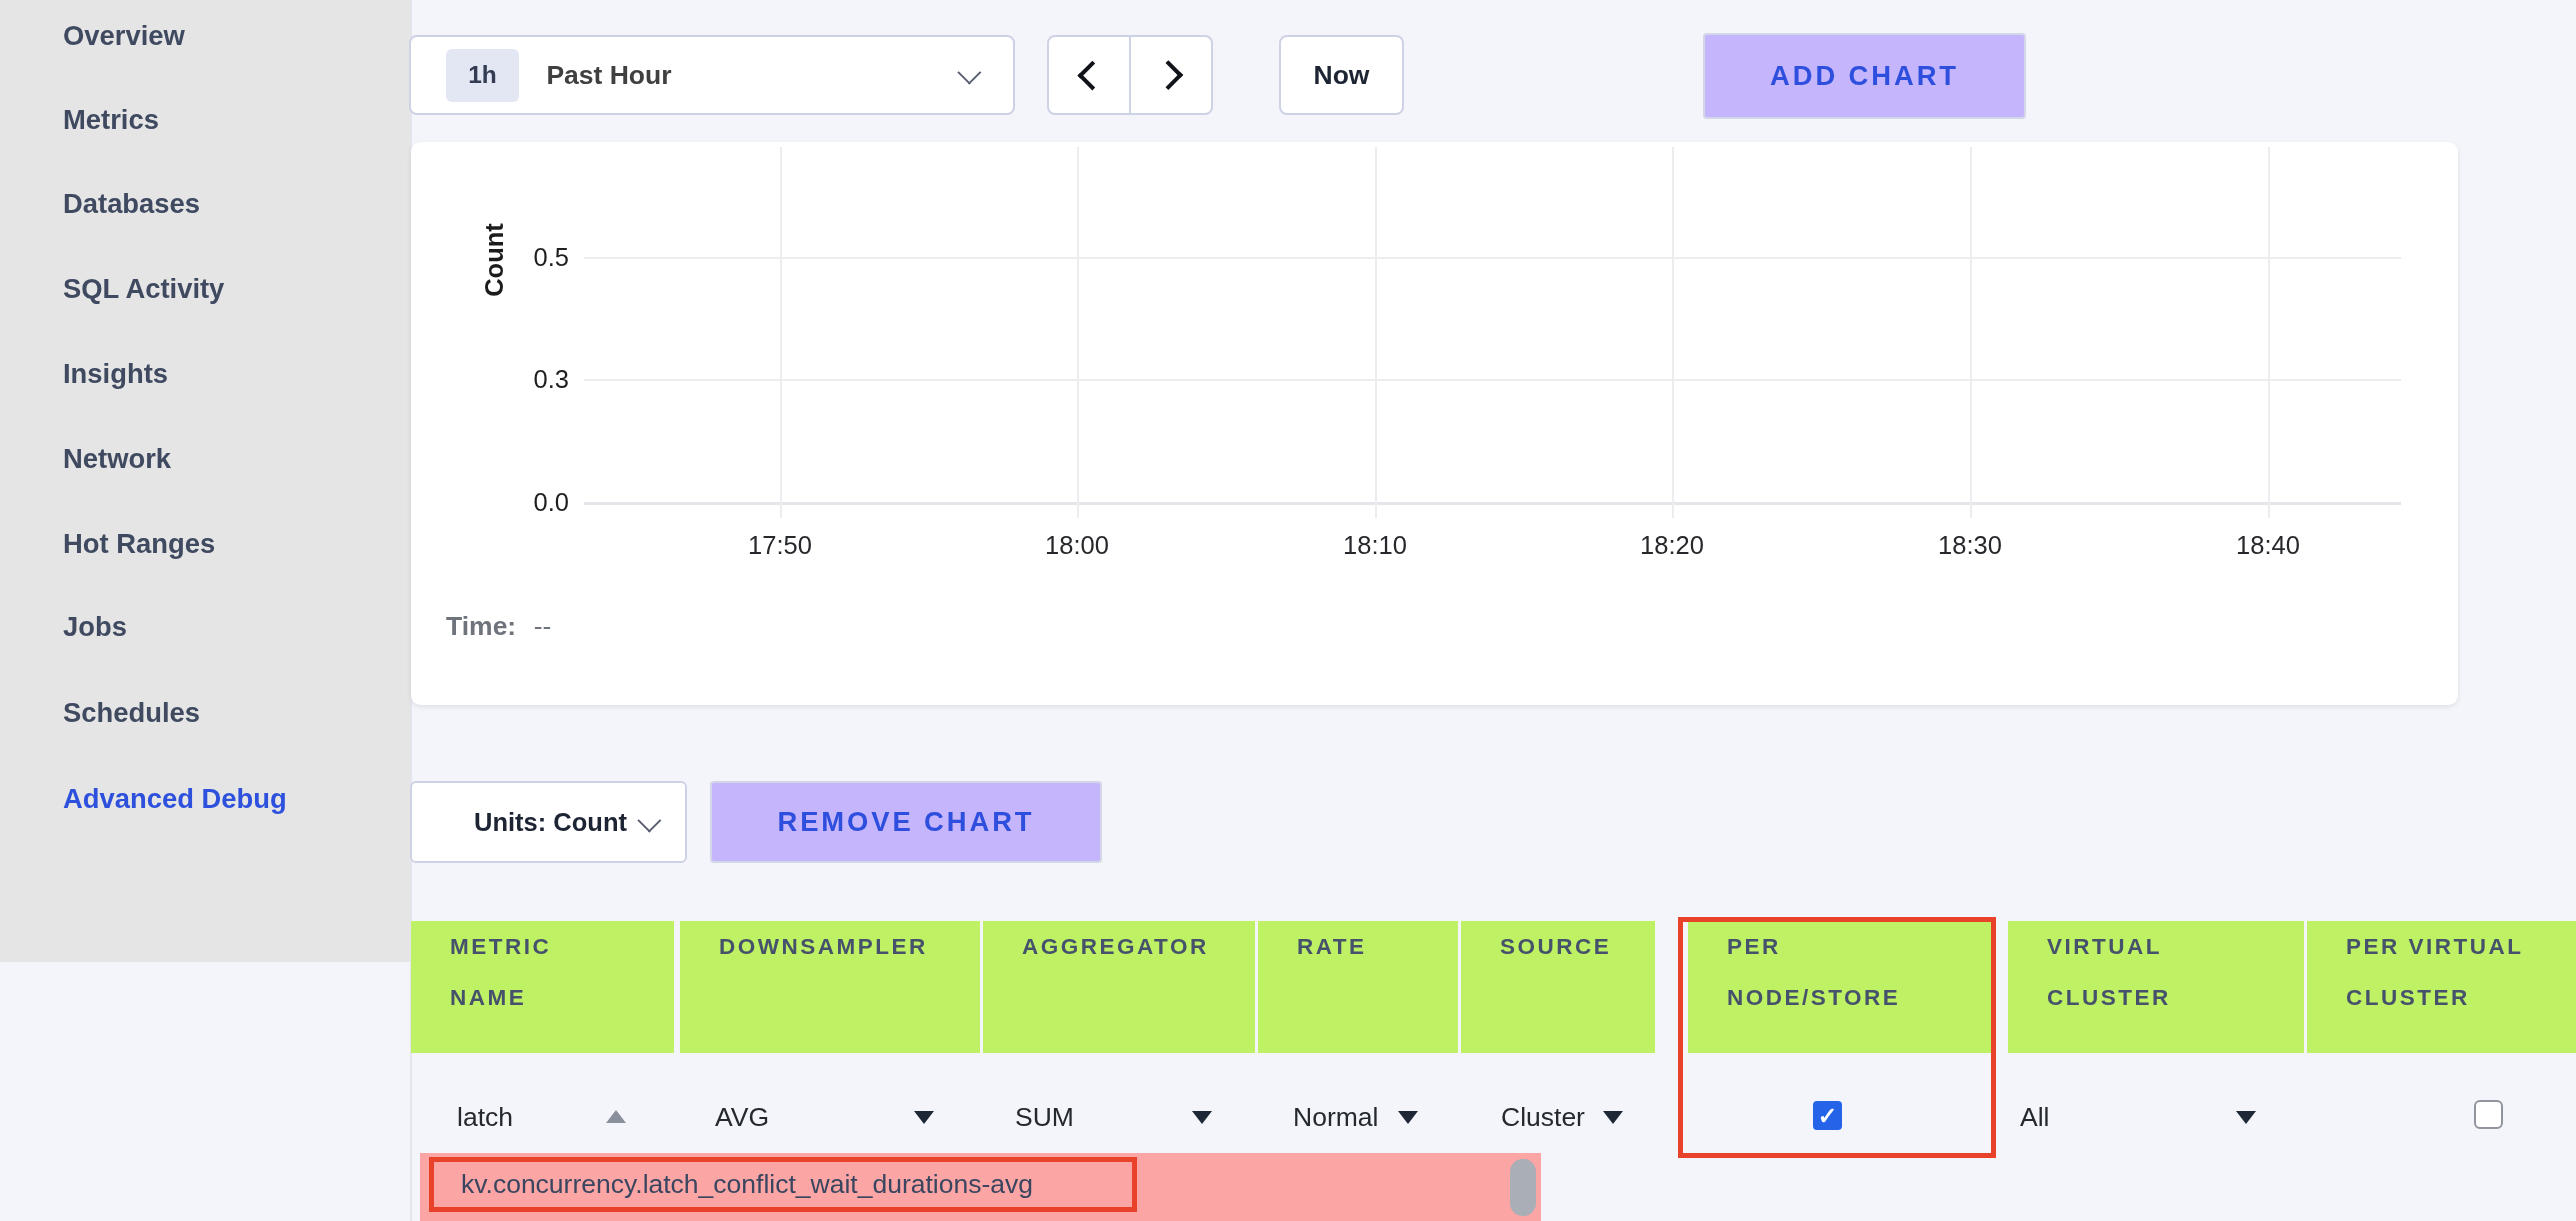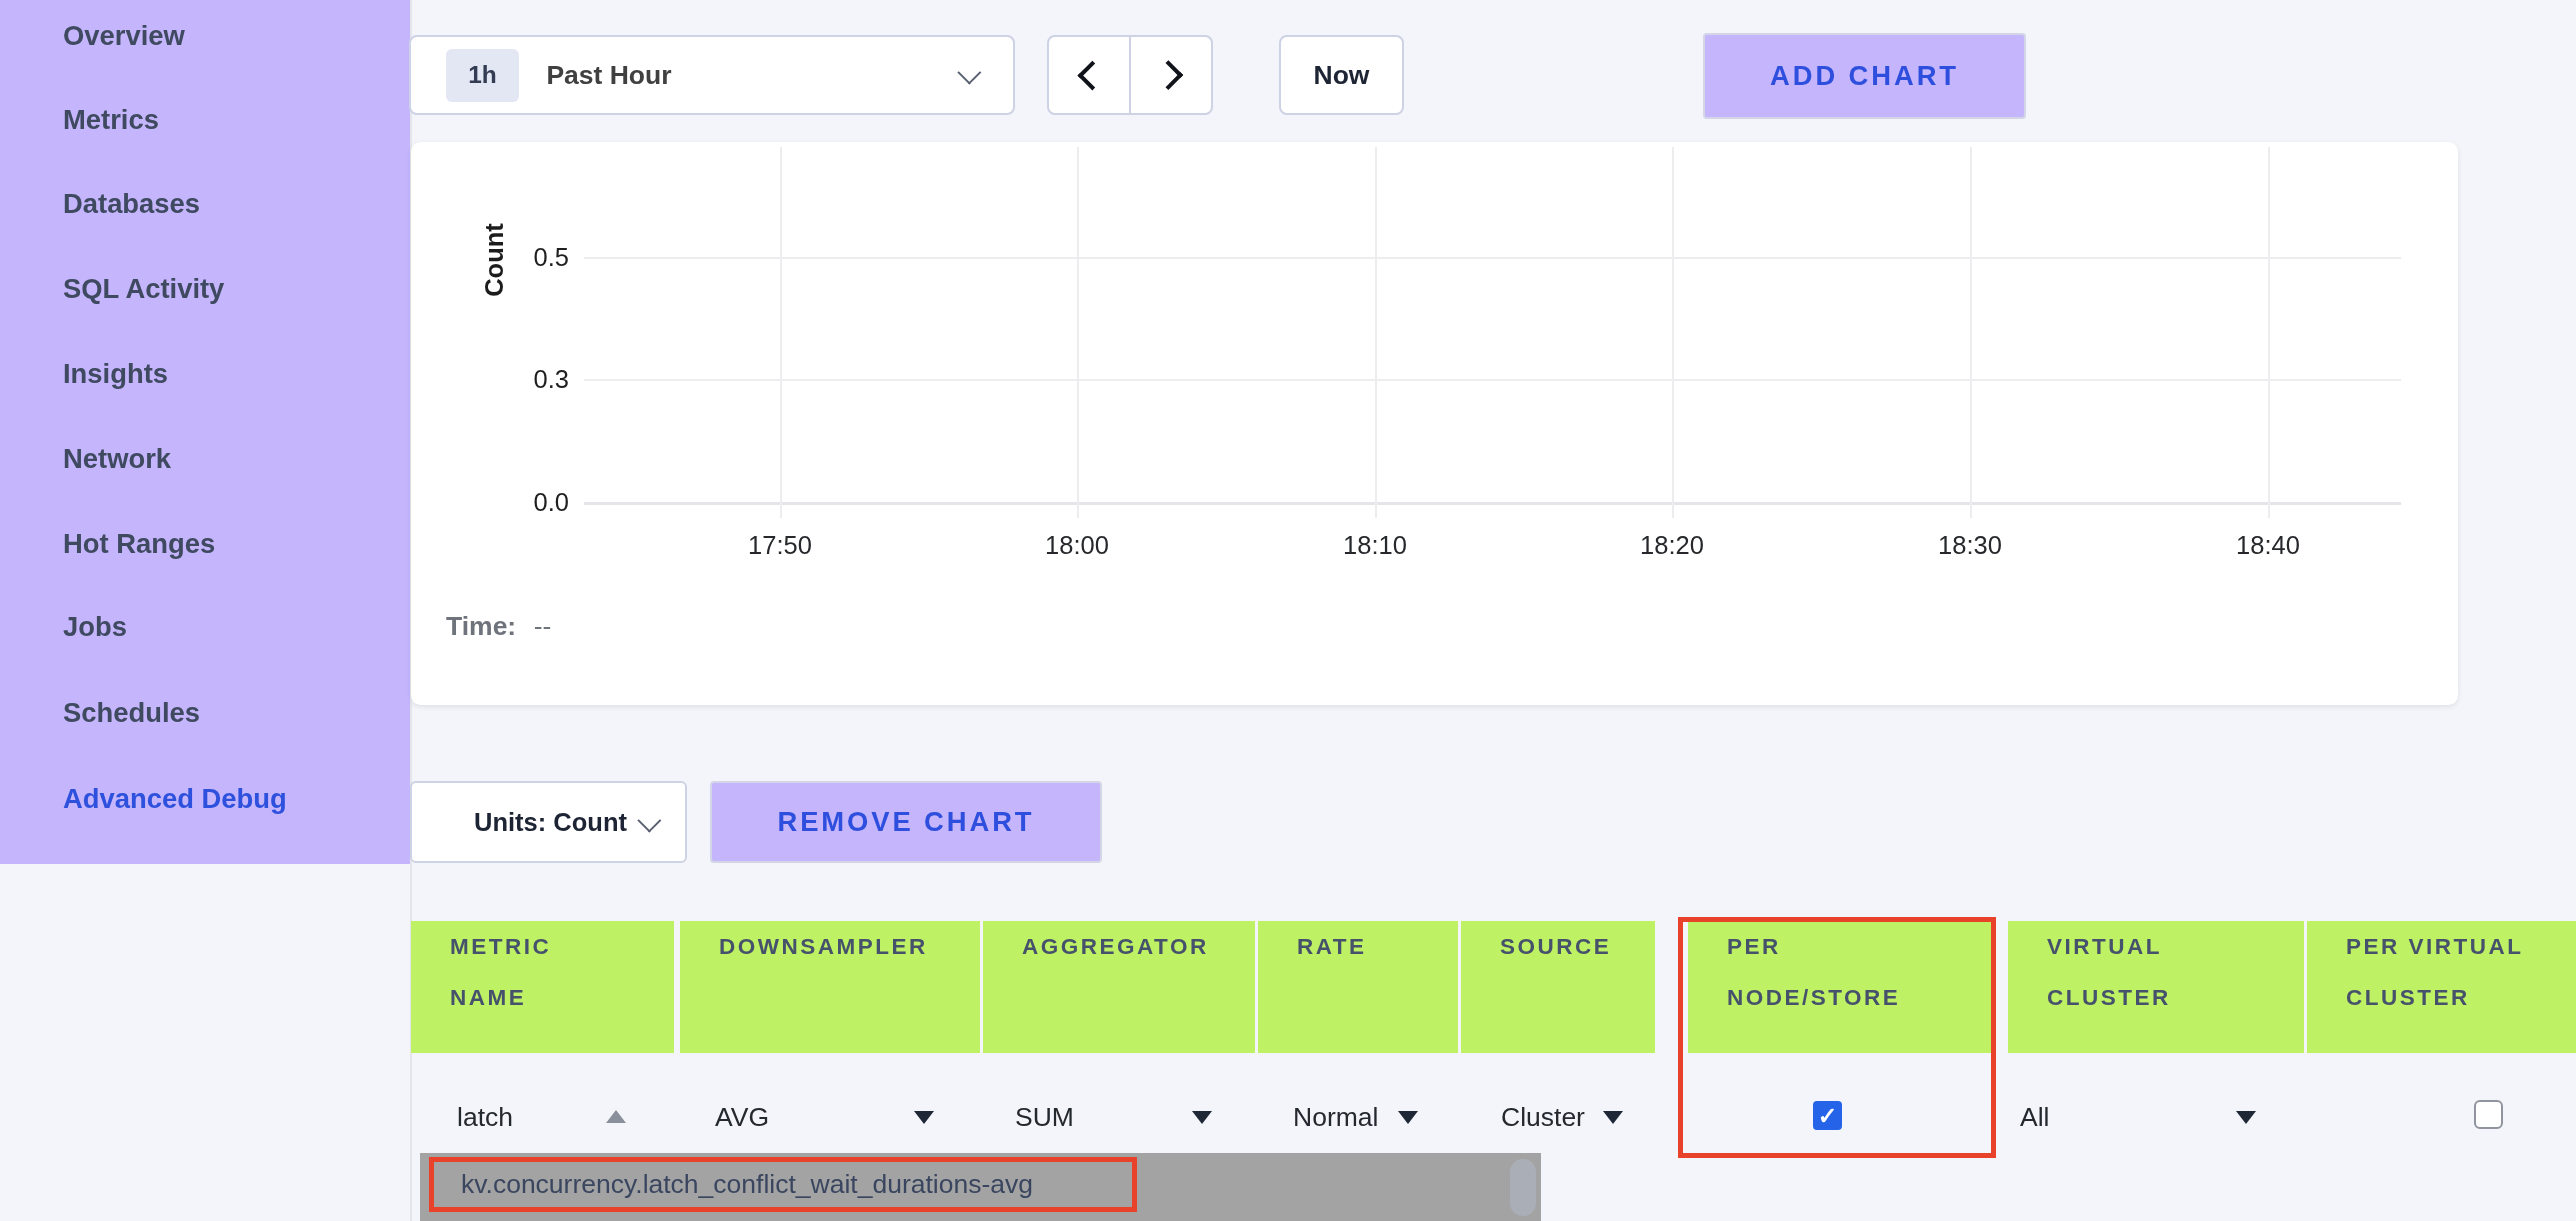--- a/index.html
+++ b/index.html
@@ -1,19 +1,19 @@
 <!DOCTYPE html>
 <html><head>
 <meta charset="utf-8">
 <style>
   html,body{margin:0;padding:0;background:#f4f5fa;font-family:"Liberation Sans",sans-serif;}
   #screen{position:relative;width:2576px;height:1221px;background:#f4f5fa;overflow:hidden;}
 
   
-  #sidebar{position:absolute;left:0;top:0;width:410px;height:864px;background:#c4b5fd;}
+  #sidebar{position:absolute;left:0;top:0;width:410px;height:962px;background:#e5e5e5;}
   #side-divider{position:absolute;left:410px;top:0;width:2px;height:1221px;background:#e4e5ec;}
   .side-item{position:absolute;left:63px;transform:translateY(-50%);font-size:27.4px;font-weight:600;color:#3f4a61;cursor:pointer;white-space:nowrap;}
   .side-item.active{color:#2e51dd;}
 
   
   .box{position:absolute;background:#fff;border:2px solid #cdd2e4;box-sizing:border-box;}
   #time-select{left:409px;top:35px;width:606px;height:80px;border-radius:7.8px;display:flex;align-items:center;cursor:pointer;}
   #range-badge{margin-left:35px;width:73px;height:53px;background:#e3e6f3;border-radius:5.9px;display:flex;align-items:center;justify-content:center;font-size:24.5px;font-weight:700;color:#333c52;}
   #range-label{margin-left:27.4px;font-size:26.5px;font-weight:600;color:#404040;}
   .chev{width:14.7px;height:14.7px;border-right:2.9px solid #5a6072;border-bottom:2.9px solid #5a6072;transform:rotate(45deg);}
@@ -53,21 +53,21 @@
   .th.c7 span{max-width:211px;}
 
   .cell-text{position:absolute;top:1117px;transform:translateY(-50%);font-size:26.5px;color:#24292f;white-space:nowrap;}
   .tri-down{position:absolute;width:0;height:0;border-left:10.8px solid transparent;border-right:10.8px solid transparent;border-top:13.7px solid #1d2736;cursor:pointer;}
   .tri-up{position:absolute;width:0;height:0;border-left:10.8px solid transparent;border-right:10.8px solid transparent;border-bottom:13.7px solid #8a909b;cursor:pointer;}
   .checkbox{position:absolute;box-sizing:border-box;cursor:pointer;}
   #cb-pernode{left:1813px;top:1101px;width:29px;height:29px;background:#2563e8;border-radius:3.9px;display:flex;align-items:center;justify-content:center;color:#fff;font-size:23.5px;font-weight:700;}
   #cb-pervirtual{left:2474px;top:1100px;width:29px;height:29px;background:#fff;border:2.9px solid #8f949e;border-radius:5.9px;}
 
   
-  #suggest-panel{position:absolute;left:420px;top:1153px;width:1121px;height:69px;background:#a3a3a3;}
+  #suggest-panel{position:absolute;left:420px;top:1153px;width:1121px;height:69px;background:#fca5a5;}
   #suggest-item{position:absolute;left:41px;top:31px;transform:translateY(-50%);font-size:26.5px;color:#3a465f;white-space:nowrap;cursor:pointer;}
   #suggest-scrollbar{position:absolute;left:1090px;top:5.9px;width:25.5px;height:57px;background:#aaaeb6;border-radius:12.7px;}
 
   
   .red-box{position:absolute;border:5.9px solid #e8432a;box-sizing:border-box;pointer-events:none;}
   #red-box-pernode{left:1678px;top:917px;width:318px;height:241px;}
   #red-box-suggest{left:429px;top:1157px;width:708px;height:55px;}
 </style>
 </head>
 <body>

